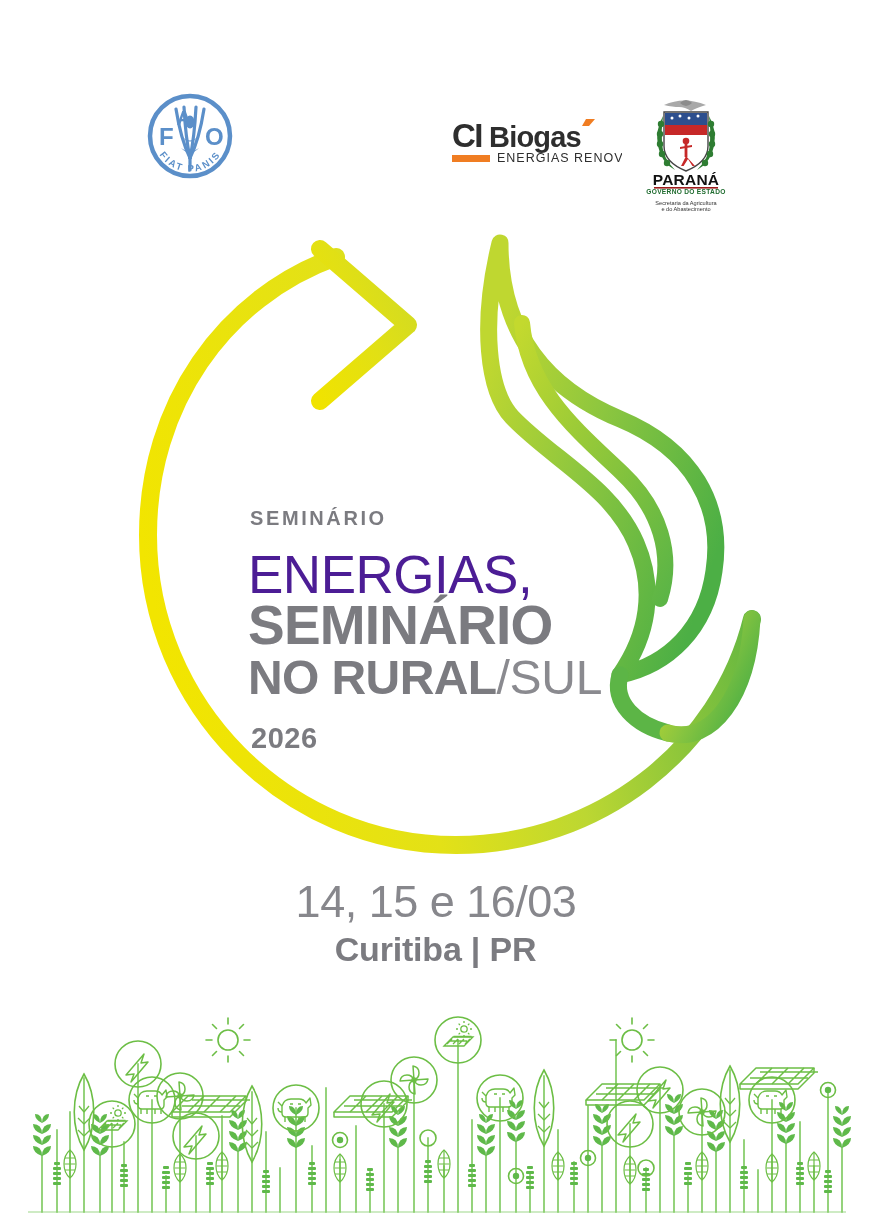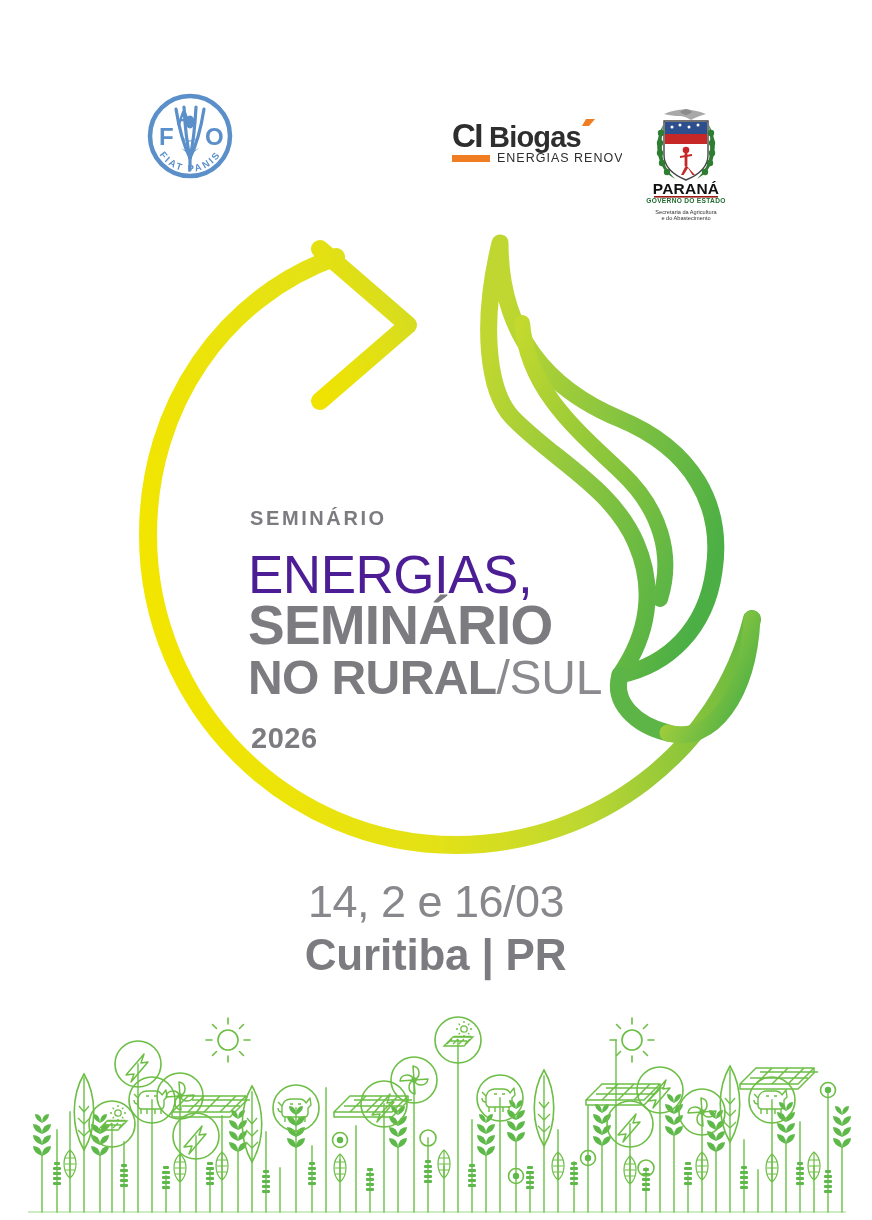--- a/index.html
+++ b/index.html
@@ -17,21 +17,21 @@
   }
   .logo{position:absolute;}
 
   
   .logo-fao{left:139px;top:14px;width:102px;height:88px;}
   
   .logo-itaipu{left:279px;top:6px;width:132px;height:104px;}
   
   .logo-cibiogas{left:450px;top:38px;width:172px;height:52px;}
   
-  .logo-parana{left:634px;top:21px;width:104px;height:106px;}
+  .logo-parana{left:634px;top:12px;width:104px;height:106px;}
 
   
   .mark{position:absolute;left:108px;top:205px;width:660px;height:680px;}
 
   
   .titleblock{position:absolute;left:248px;top:460px;width:420px;margin-top:48px;}
   .kicker{
     font-size:20px;font-weight:bold;letter-spacing:2.6px;
     color:#7b7b80;line-height:1;margin:0 0 22px 2px;
   }
@@ -53,21 +53,21 @@
     color:#7b7b80;margin:22px 0 0 3px;line-height:1;
   }
 
   
   .datewrap{position:absolute;left:0;top:878px;width:872px;text-align:center;}
   .date{
     font-size:45px;font-weight:normal;letter-spacing:-0.5px;
     color:#87878c;line-height:1.05;margin:0;
   }
   .city{
-    font-size:44px;font-weight:bold;letter-spacing:-0.2px;
+    font-size:34px;font-weight:bold;letter-spacing:-0.2px;
     color:#7b7b80;line-height:1.1;margin:6px 8px 0 0;padding-left:7px;
   }
 
   
   .field{position:absolute;left:0;bottom:0;width:872px;height:240px;}
 
   
   .sr{position:absolute;width:1px;height:1px;overflow:hidden;clip:rect(0,0,0,0);}
 </style>
 </head>
@@ -229,21 +229,21 @@
 
   <div class="titleblock">
     <p class="kicker">SEMINÁRIO</p>
     <p class="t-line1">ENERGIAS,</p>
     <p class="t-line2">SEMINÁRIO</p>
     <p class="t-line3"><span class="bold">NO RURAL</span><span class="light">/SUL</span></p>
     <p class="t-year">2026</p>
   </div>
 
   <div class="datewrap">
-    <p class="date">14, 2 e 16/03</p>
+    <p class="date">14, 15 e 16/03</p>
     <p class="city">Curitiba | PR</p>
   </div>
 
   <div class="field">
     <svg viewBox="0 0 872 240" width="872" height="240" preserveAspectRatio="none">
       <defs>
 
         <g id="gSolarCircle">
           <circle cx="0" cy="0" r="23" fill="none" stroke="#6CBE45" stroke-width="1.6"></circle>
           <g stroke="#6CBE45" stroke-width="1.3" fill="none">

